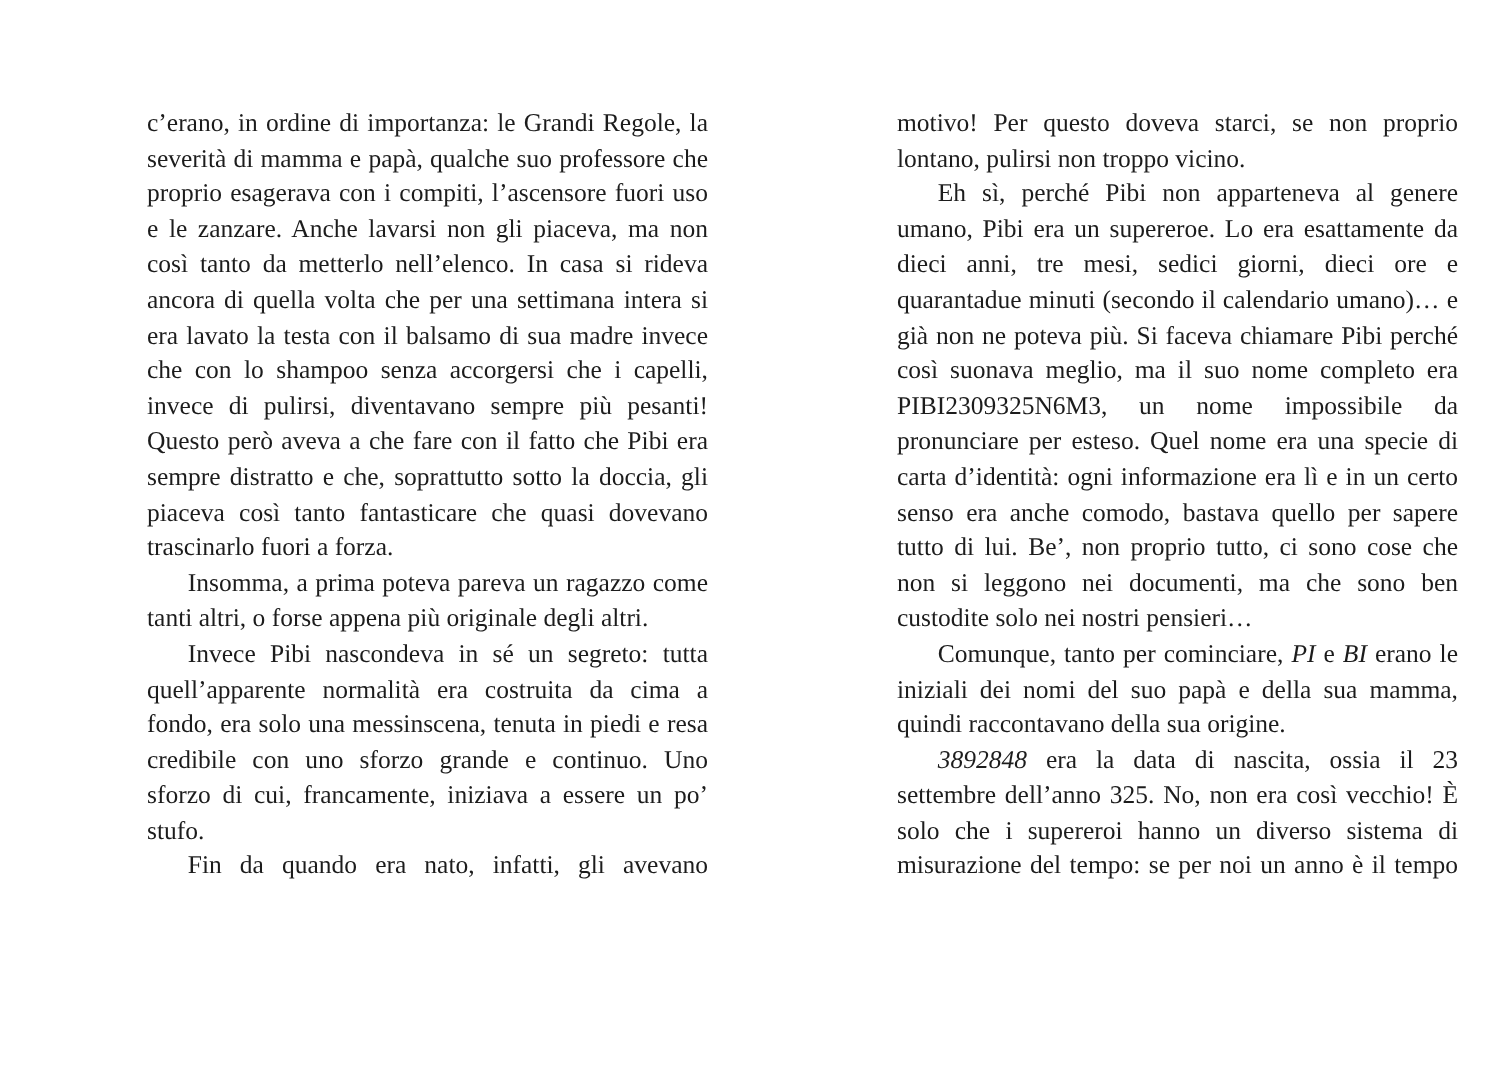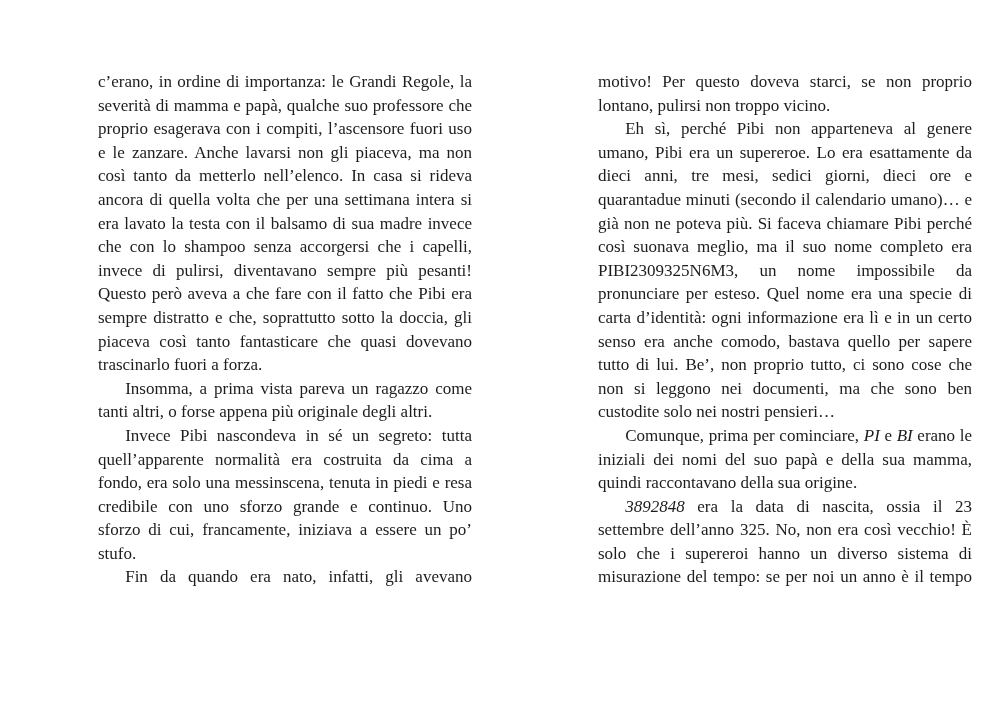--- a/index.html
+++ b/index.html
@@ -73,35 +73,35 @@
   }
 </style>
 </head>
 <body>
 
 <div class="spread">
 
   <div class="page">
     <div class="text-block">
         <p class="para"><span>c’erano, in ordine di importanza: le Grandi Regole, la severità di mamma e papà, qualche suo professore che proprio esagerava con i compiti, l’ascensore fuori uso e le zanzare. Anche lavarsi non gli piaceva, ma non così tanto da metterlo nell’elenco. In casa si rideva ancora di quella volta che per una settimana intera si era lavato la testa con il balsamo di sua madre invece che con lo shampoo senza accorgersi che i capelli, invece di pulirsi, diventavano sempre più pesanti! Questo però aveva a che fare con il fatto che Pibi era sempre distratto e che, soprattutto sotto la doccia, gli piaceva così tanto fantasticare che quasi dovevano trascinarlo fuori a forza.</span></p>
-        <p class="para indent"><span>Insomma, a prima vista pareva un ragazzo come tanti altri, o forse appena più originale degli altri.</span></p>
+        <p class="para indent"><span>Insomma, a prima poteva pareva un ragazzo come tanti altri, o forse appena più originale degli altri.</span></p>
         <p class="para indent"><span>Invece Pibi nascondeva in sé un segreto: tutta quell’apparente normalità era costruita da cima a fondo, era solo una messinscena, tenuta in piedi e resa credibile con uno sforzo grande e continuo. Uno sforzo di cui, francamente, iniziava a essere un po’ stufo.</span></p>
         <p class="para indent"><span>Fin da quando era nato, infatti, gli avevano insegnato che gli umani non avrebbero mai dovuto sospettare la sua vera natura. Mai e per nessun</span></p>
       </div>
     <div class="footer footer-left">
       <span class="ornament">❧</span>
       <span class="page-number">8</span>
     </div>
   </div>
 
   <div class="page">
     <div class="text-block">
         <p class="para"><span>motivo! Per questo doveva starci, se non proprio lontano, pulirsi non troppo vicino.</span></p>
         <p class="para indent"><span>Eh sì, perché Pibi non apparteneva al genere umano, Pibi era un supereroe. Lo era esattamente da dieci anni, tre mesi, sedici giorni, dieci ore e quarantadue minuti (secondo il calendario umano)… e già non ne poteva più. Si faceva chiamare Pibi perché così suonava meglio, ma il suo nome completo era PIBI2309325N6M3, un nome impossibile da pronunciare per esteso. Quel nome era una specie di carta d’identità: ogni informazione era lì e in un certo senso era anche comodo, bastava quello per sapere tutto di lui. Be’, non proprio tutto, ci sono cose che non si leggono nei documenti, ma che sono ben custodite solo nei nostri pensieri…</span></p>
-        <p class="para indent"><span>Comunque, prima per cominciare, </span><span class="italic">PI</span><span> e </span><span class="italic">BI</span><span> erano le iniziali dei nomi del suo papà e della sua mamma, quindi raccontavano della sua origine.</span></p>
+        <p class="para indent"><span>Comunque, tanto per cominciare, </span><span class="italic">PI</span><span> e </span><span class="italic">BI</span><span> erano le iniziali dei nomi del suo papà e della sua mamma, quindi raccontavano della sua origine.</span></p>
         <p class="para indent"><span class="italic">3892848</span><span> era la data di nascita, ossia il 23 settembre dell’anno 325. No, non era così vecchio! È solo che i supereroi hanno un diverso sistema di misurazione del tempo: se per noi un anno è il tempo che la Terra impiega per farsi un giretto completo attorno al Sole, per loro invece è il tempo che serve</span></p>
       </div>
     <div class="footer footer-right">
       <span class="page-number">9</span>
       <span class="ornament ornament-mirrored">❧</span>
     </div>
   </div>
 
 </div>
 

